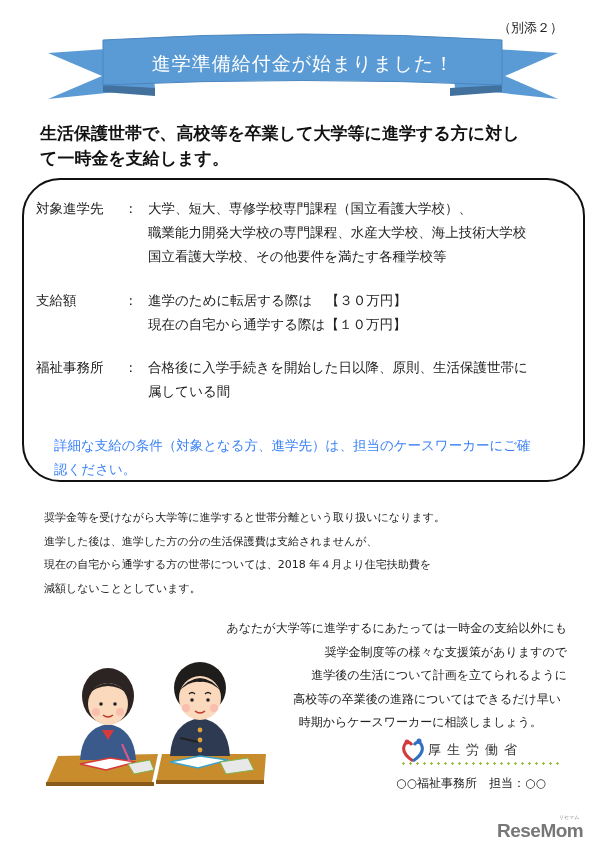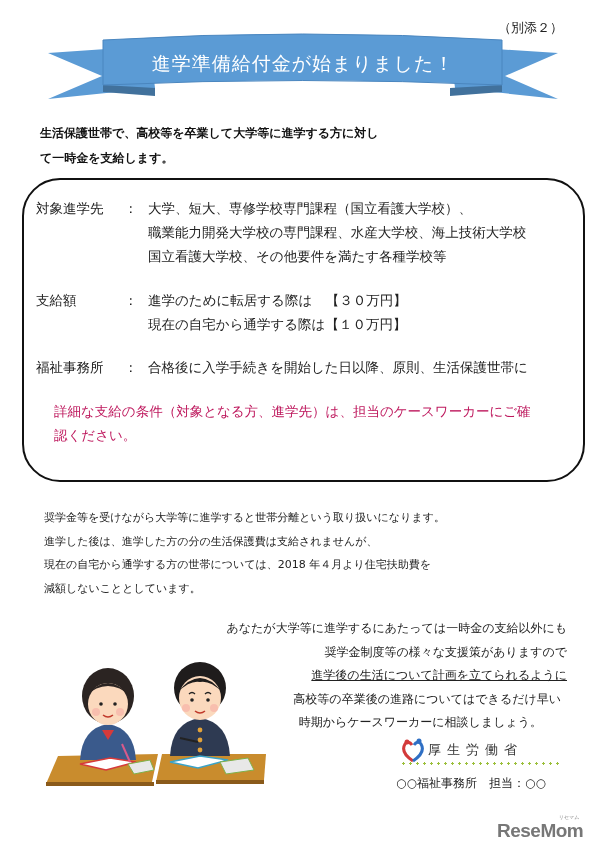--- a/index.html
+++ b/index.html
@@ -6,38 +6,38 @@
   html, body { width: 605px; height: 854px; background: #ffffff; overflow: hidden; }
   body { position: relative; font-family: "DejaVu Sans", "Liberation Sans", sans-serif; color: #111; }
 
   .annex { position: absolute; right: 42px; top: 19px; font-size: 13px; color: #222; margin-left: 10px; }
 
   .ribbon { position: absolute; left: 0; top: 0; width: 605px; height: 110px; }
   .ribbon svg { position: absolute; left: 0; top: 0; }
   .ribbon-title { position: absolute; left: 108px; top: 51px; width: 390px; text-align: center;
     color: #ffffff; font-size: 19px; letter-spacing: 1px; }
 
-  .lead { position: absolute; left: 40px; top: 121px; width: 540px; font-size: 12px; line-height: 25px; color: #111; font-weight: bold; }
+  .lead { position: absolute; left: 40px; top: 121px; width: 540px; font-size: 17px; line-height: 25px; color: #111; font-weight: bold; }
 
   .box { position: absolute; left: 22px; top: 178px; width: 563px; height: 304px;
     border: 2px solid #111; border-radius: 38px; }
 
   .row { position: absolute; left: 36px; font-size: 13.5px; line-height: 24px; color: #222; }
   .row .label { position: absolute; left: 0; width: 90px; }
   .row .colon { position: absolute; left: 88px; }
   .row .val { position: absolute; left: 112px; width: 440px; white-space: nowrap; }
 
-  .note { position: absolute; left: 54px; top: 399px; width: 520px; font-size: 13.5px; line-height: 24px; color: #be185d; }
+  .note { position: absolute; left: 54px; top: 433px; width: 520px; font-size: 13.5px; line-height: 24px; color: #3b82f6; }
 
   .para { position: absolute; left: 44px; top: 506px; font-size: 11px; line-height: 23.5px; color: #222; white-space: nowrap; }
 
   .advice { position: absolute; right: 38px; top: 617px; font-size: 12px; line-height: 23.5px; color: #222; text-align: right; white-space: nowrap; }
   .advice div:nth-child(1) { margin-right: 0; }
   .advice div:nth-child(2) { margin-right: 0; }
-  .advice div:nth-child(3) { margin-right: 0; text-decoration: underline; }
+  .advice div:nth-child(3) { margin-right: 0; }
   .advice div:nth-child(4) { margin-right: 6px; }
   .advice div:nth-child(5) { margin-right: 25px; }
 
   .illustration { position: absolute; left: 40px; top: 652px; width: 228px; height: 136px; }
 
   .mhlw { position: absolute; left: 398px; top: 737px; width: 180px; height: 30px; }
   .mhlw .name { position: absolute; left: 30px; top: 4px; font-size: 13px; letter-spacing: 6px; color: #333; }
   .mhlw .dots { position: absolute; left: 2px; top: 25px; width: 160px; height: 3px;
     background-image: radial-gradient(circle, #9bbf3a 1px, transparent 1.3px); background-size: 7px 3px; }
 
@@ -90,20 +90,21 @@
     <div>進学のために転居する際は　【３０万円】</div>
     <div>現在の自宅から通学する際は【１０万円】</div>
   </div>
 </div>
 
 <div class="row" style="top:355px;">
   <span class="label">福祉事務所</span>
   <span class="colon">：</span>
   <div class="val">
     <div>合格後に入学手続きを開始した日以降、原則、生活保護世帯に</div>
+    <div>属している間</div>
   </div>
 </div>
 
 <div class="note">
   <div>詳細な支給の条件（対象となる方、進学先）は、担当のケースワーカーにご確</div>
   <div>認ください。</div>
 </div>
 
 <div class="para">
   <div>奨学金等を受けながら大学等に進学すると世帯分離という取り扱いになります。</div>

